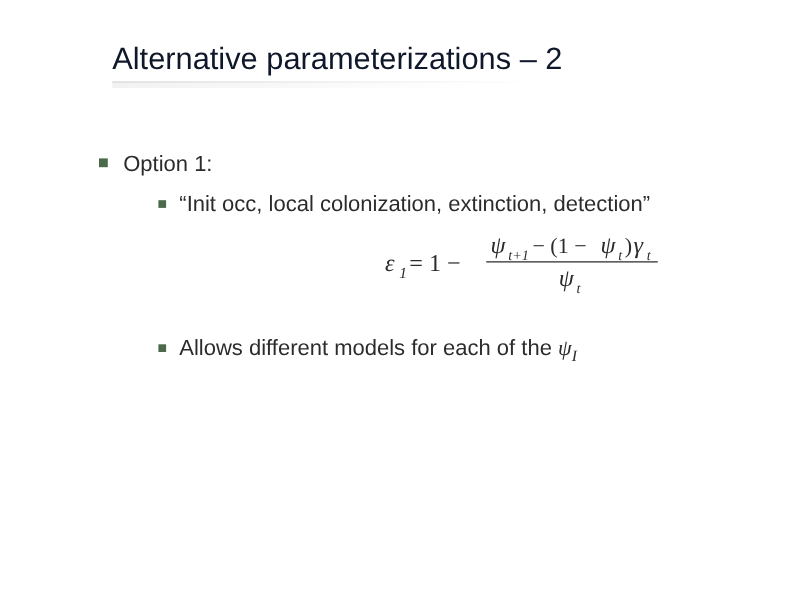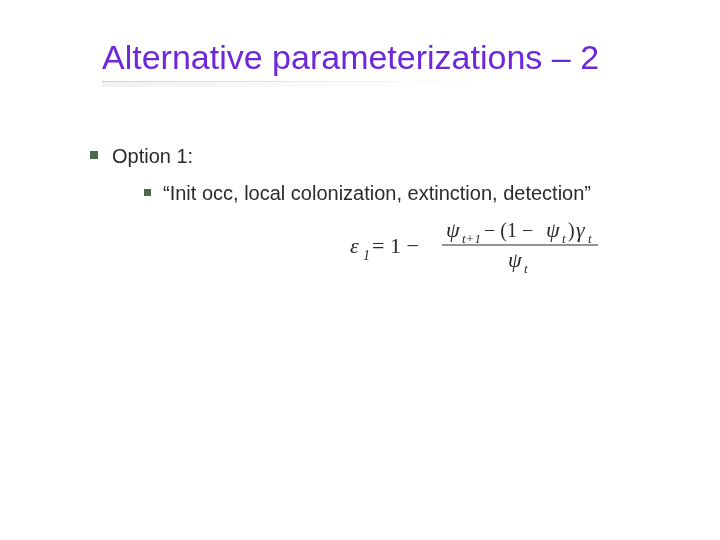--- a/index.html
+++ b/index.html
@@ -13,23 +13,23 @@
     overflow: hidden;
   }
   .slide {
     position: relative;
     width: 720px;
     height: 540px;
     box-sizing: border-box;
     padding: 38px 60px 40px 90px;
   }
   .title {
-    font-size: 34px;
+    font-size: 28px;
     font-weight: 400;
-    color: #6d28d9;
+    color: #0f172a;
     margin: 0 0 4px 12px;
   }
   .rule-wrap {
     margin: 0 0 40px 12px;
     height: 6px;
   }
   .rule-top {
     height: 1px;
     background: linear-gradient(to right, rgba(0,0,0,0.18), rgba(0,0,0,0) 70%);
   }
@@ -125,15 +125,21 @@
           <text x="218" y="22" font-style="normal" font-size="20">)</text>
           <text x="226" y="22">γ</text>
           <text x="238" y="28" font-size="13">t</text>
 
           <text x="158" y="52">ψ</text>
           <text x="174" y="58" font-size="13">t</text>
         </g>
       </svg>
     </div>
 
+    <div class="lvl2">
+      <div class="bullet small"></div>
+      <div class="text">
+        <span>Allows different models for each of the </span><span class="ital">ψ</span><span class="ital sub">I</span>
+      </div>
+    </div>
 
   </div>
 </div>
 
 </body></html>

